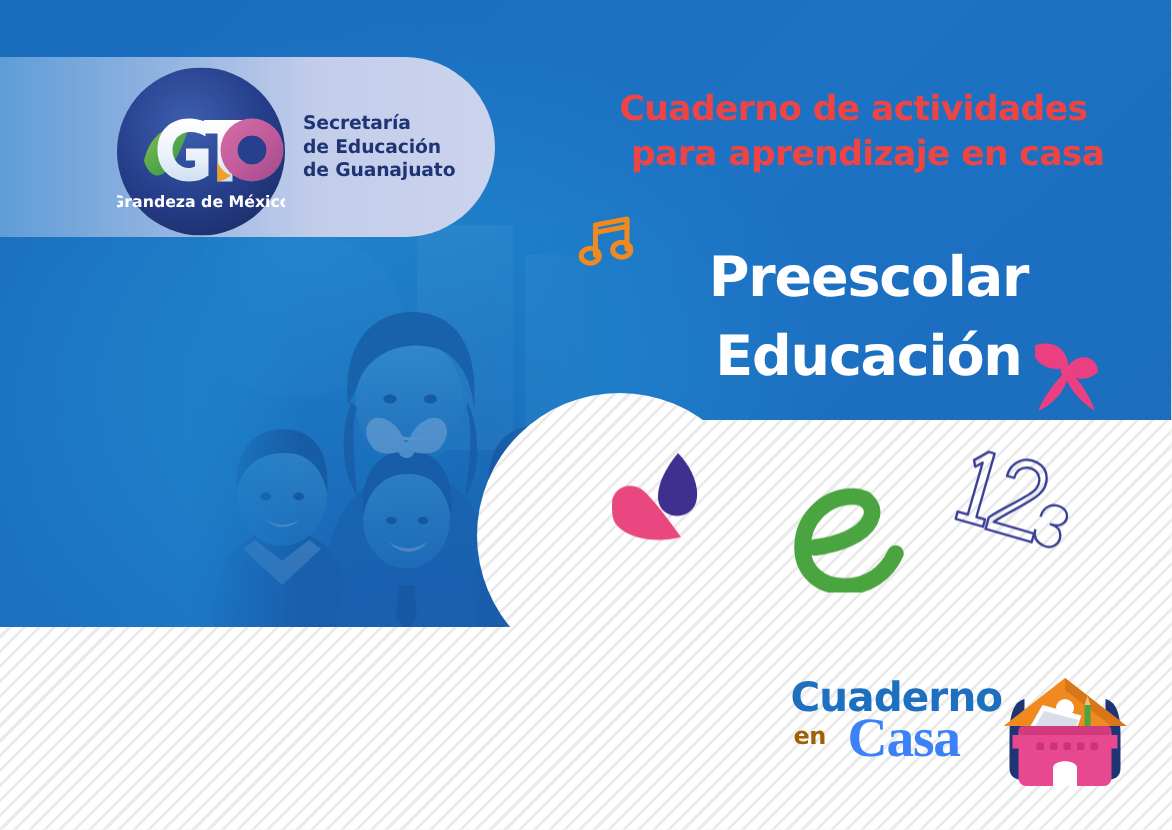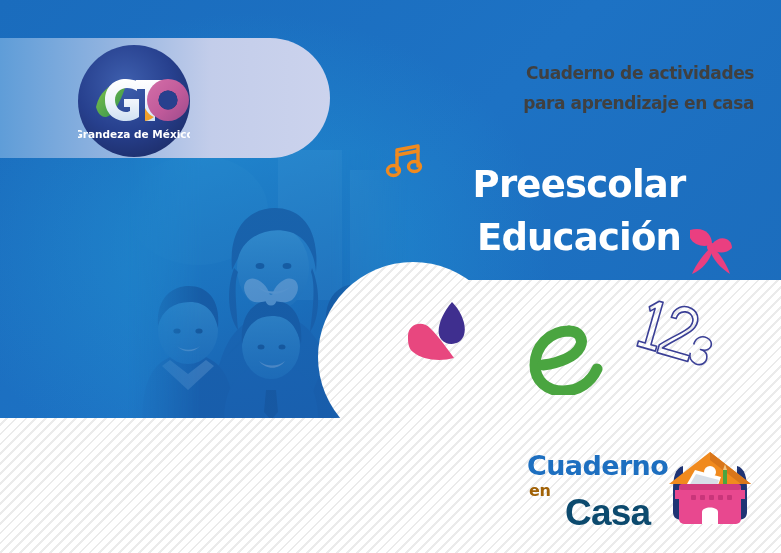--- a/index.html
+++ b/index.html
@@ -139,25 +139,25 @@
     letter-spacing: -0.1px;
   }
 
   
   .headline {
     position: absolute;
     left: 384px; top: 58px;
     width: 370px;
     font-family: "DejaVu Sans", sans-serif;
     font-weight: bold;
-    font-size: 17px;
+    font-size: 23px;
     line-height: 30px;
-    color: #404040;
+    color: #ef4444;
     letter-spacing: -0.4px;
-    text-align: right;
+    text-align: center;
   }
   .headline .ln2 { display: block; margin-left: 19px; }
 
   .subject {
     position: absolute;
     left: 394px; top: 158px;
     width: 370px;
     font-family: "DejaVu Sans", sans-serif;
     font-weight: bold;
     font-size: 37px;
@@ -219,25 +219,25 @@
     position: absolute;
     left: 2px; top: 31px;
     font-family: "DejaVu Sans", sans-serif;
     font-weight: bold;
     font-size: 16px;
     color: #a16207;
     letter-spacing: -0.4px;
   }
   .eec-word2 {
     position: absolute;
-    left: 38px; top: 42px;
-    font-family: Liberation Sans, sans-serif;
+    left: 38px; top: 21px;
+    font-family: Liberation Serif, serif;
     font-weight: bold;
     font-size: 37px;
-    color: #0c4a6e;
+    color: #3b82f6;
     letter-spacing: -0.8px;
   }
   .eec-house {
     position: absolute;
     left: 138px; top: 0px;
     width: 90px; height: 78px;
   }
 </style>
 </head>
 <body>
@@ -416,20 +416,25 @@
     <g>
       <circle cx="90" cy="55" r="21" fill="url(#oGrad)"></circle>
       <circle cx="90" cy="55" r="9.5" fill="#1f2e68"></circle>
       <path d="M90,34 A21,21 0 0,0 90,76 A21,21 0 0,1 90,34 Z" fill="#b7d4ea" opacity="0.9"></path>
       <circle cx="90" cy="55" r="9.5" fill="#27408e"></circle>
     </g>
 
     <text x="56" y="93" text-anchor="middle" font-family="DejaVu Sans, sans-serif" font-size="10.5" font-weight="bold" fill="#ffffff" aria-label="Grandeza de México">Grandeza de México</text>
   </svg>
 
+  <div class="sec-text">
+    <div>Secretaría</div>
+    <div>de Educación</div>
+    <div>de Guanajuato</div>
+  </div>
 
   <div class="headline">
     <span class="ln1">Cuaderno de actividades</span>
     <span class="ln2">para aprendizaje en casa</span>
   </div>
 
   <svg class="music-note" viewBox="0 0 44 40">
     <g fill="none" stroke="#f08a1e" stroke-width="3.4" stroke-linecap="round" stroke-linejoin="round">
       <path d="M12,30 L12,10 L33,6 L33,26"></path>
       <path d="M12,15 L33,11"></path>

